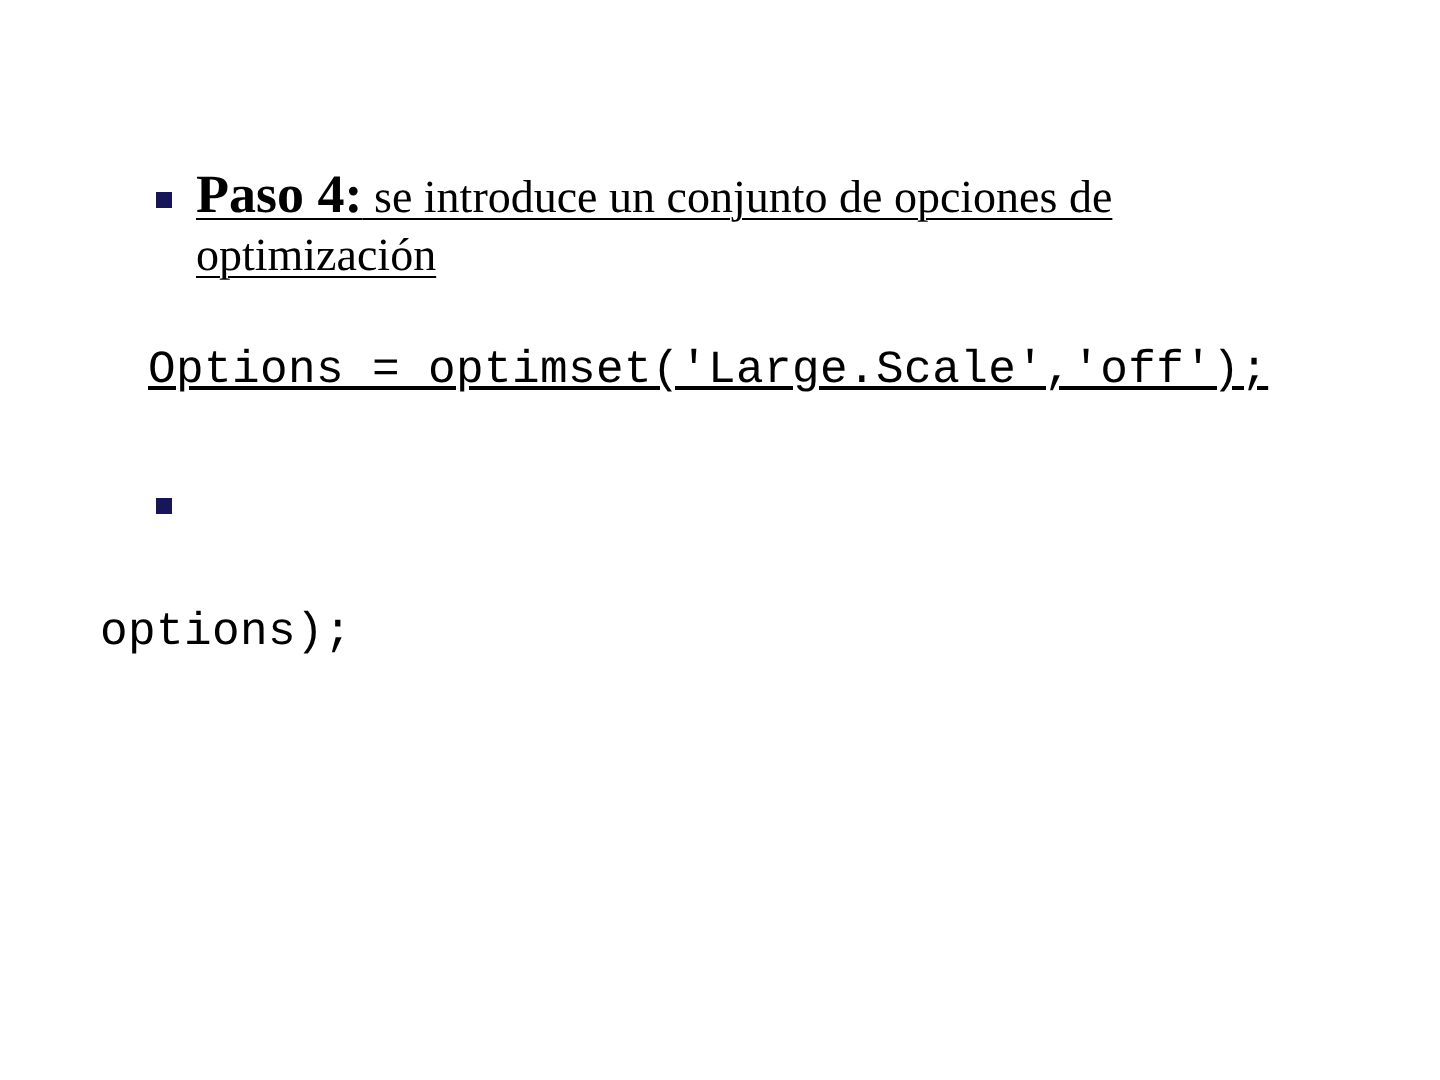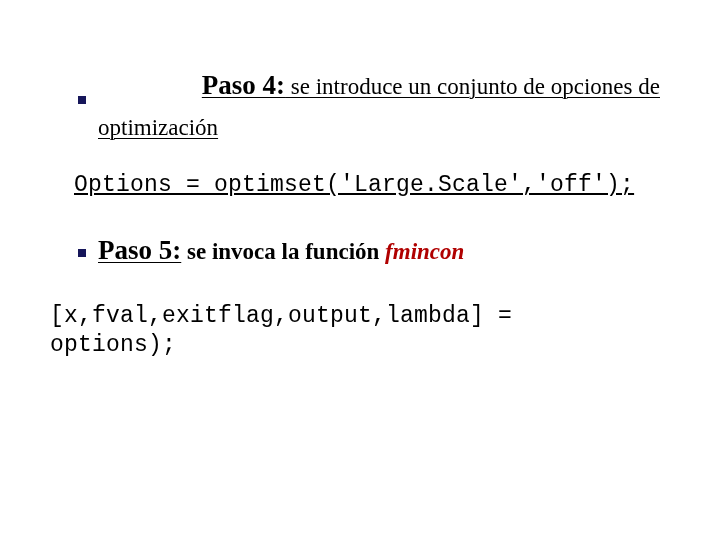--- a/index.html
+++ b/index.html
@@ -15,21 +15,21 @@
     position: relative;
     width: 720px;
     height: 540px;
     box-sizing: border-box;
   }
   .step-block {
     position: absolute;
     left: 98px;
     right: 60px;
   }
-  .step4 { top: 70px; text-align: right; }
+  .step4 { top: 82px; }
   .step4-line2 { top: 115px; }
   .code1-block {
     position: absolute;
     left: 74px;
     top: 172px;
     right: 50px;
     font-family: "Courier New", Courier, monospace;
     font-size: 23px;
     letter-spacing: 0.2px;
     text-decoration: underline;
@@ -89,22 +89,18 @@
   </div>
   <div class="step-block step4-line2">
     <span class="step-rest">optimización</span>
   </div>
 
   <div class="code1-block">
     <span>Options = optimset('Large.Scale','off');</span>
   </div>
 
   <div class="bullet bullet5"></div>
-  <div class="step-block step5">
-    <span class="step-label">Paso 5:</span><span class="step5-rest"> se invoca la función </span><span class="fn-name">fmincon</span>
-  </div>
 
   <div class="code2-block">
-    <div>[x,fval,exitflag,output,lambda] =</div>
     <div>options);</div>
   </div>
 
 </div>
 
 </body></html>

